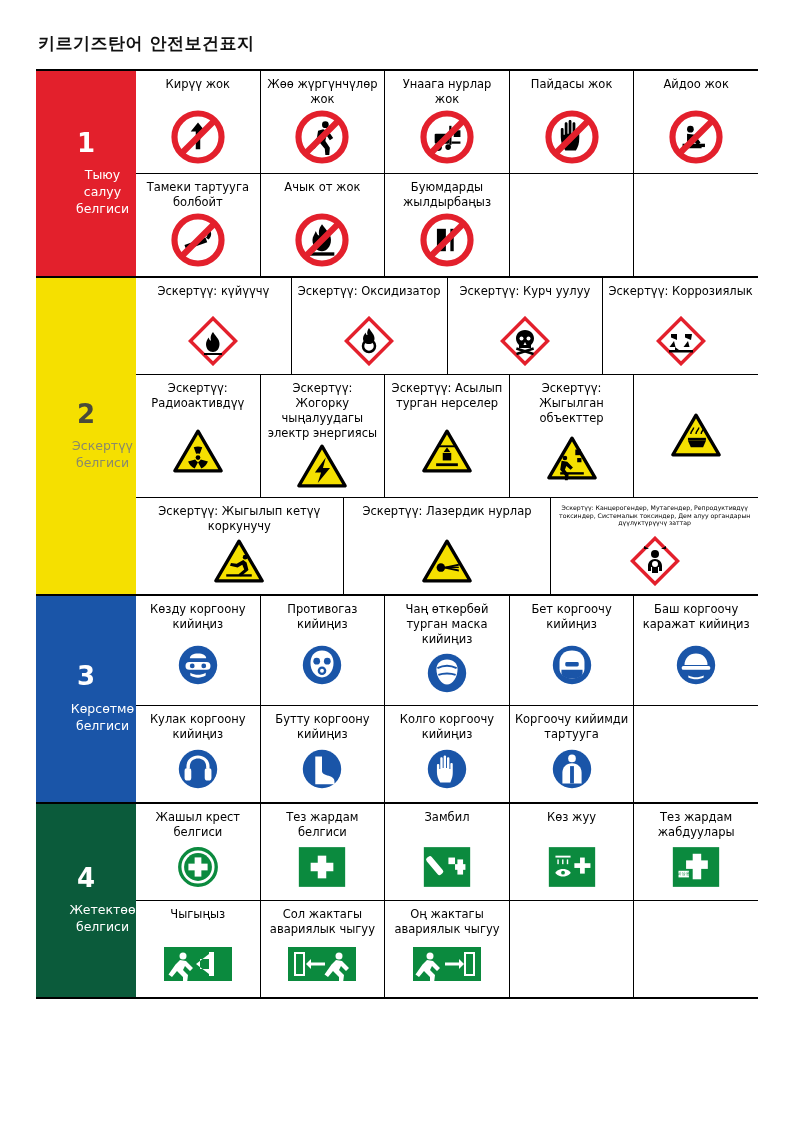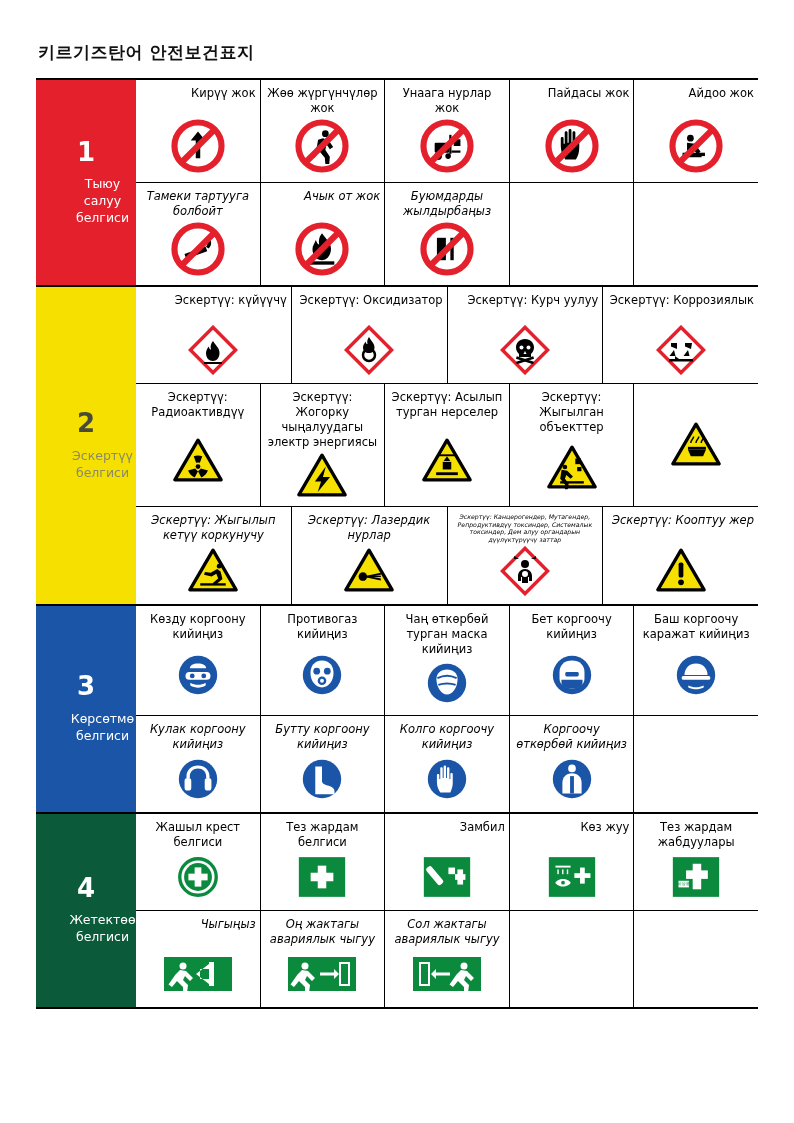--- a/index.html
+++ b/index.html
@@ -17,21 +17,21 @@
   .page {
     width: 794px;
     height: 1123px;
     box-sizing: border-box;
     padding: 28px 36px 0 36px;
   }
   .doc-title {
     font-size: 17px;
     font-weight: bold;
     letter-spacing: 0.5px;
-    margin: 13px 0 14px 2px;
+    margin: 4px 0 14px 2px;
     color: #111;
   }
   .table {
     border-top: 2px solid #000;
     border-bottom: 2px solid #000;
   }
   .section {
     display: flex;
     border-bottom: 2px solid #000;
   }
@@ -61,29 +61,29 @@
   }
   .rows {
     flex: 1 1 auto;
     display: flex;
     flex-direction: column;
   }
   .row {
     display: flex;
     border-bottom: 1px solid #000;
   }
-  .row:last-child { border-bottom: none; font-style: italic; }
+  .row:last-child { border-bottom: none; }
   .cell {
     flex: 1 1 0;
     border-right: 1px solid #000;
     box-sizing: border-box;
     padding: 6px 4px 8px 4px;
     display: flex;
     flex-direction: column;
-    align-items: flex-end;
+    align-items: center;
     min-height: 96px;
   }
   .cell:last-child { border-right: none; }
   .cell-label {
     font-size: 11.5px;
     line-height: 1.3;
     text-align: center;
     min-height: 30px;
     margin-bottom: 2px;
   }
@@ -400,32 +400,20 @@
                 <g fill="#000">
                   <circle cx="50" cy="36" r="8"></circle>
                   <path d="M50 46 c-8 0 -14 6 -14 14 l0 10 6 0 0 -8 2 0 0 12 12 0 0 -12 2 0 0 8 6 0 0 -10 c0 -8 -6 -14 -14 -14 z"></path>
                   <circle cx="50" cy="56" r="6" fill="#fff"></circle>
                   <path d="M38 26 l-10 -6 0 6 z"></path>
                   <path d="M62 26 l10 -6 0 6 z"></path>
                 </g>
               </svg>
             </div>
           </div>
-          <div class="cell">
-            <div class="cell-label">Эскертүү: Кооптуу жер</div>
-            <div class="icon-wrap">
-              <svg width="52" height="46" viewBox="0 0 110 96">
-                <path d="M55 6 L104 90 L6 90 Z" fill="#f5e000" stroke="#000" stroke-width="7" stroke-linejoin="round"></path>
-                <g fill="#000">
-                  <rect x="50" y="32" width="10" height="32" rx="4"></rect>
-                  <circle cx="55" cy="74" r="6"></circle>
-                </g>
-              </svg>
-            </div>
-          </div>
         </div>
       </div>
     </div>
 
     <div class="section">
       <div class="cat cat-3">
         <div class="cat-num">3</div>
         <div class="cat-label">Көрсөтмө белгиси</div>
       </div>
       <div class="rows">
@@ -514,21 +502,21 @@
           <div class="cell">
             <div class="cell-label">Колго коргоочу кийиңиз</div>
             <div class="icon-wrap">
               <svg width="48" height="48" viewBox="0 0 100 100">
                 <circle cx="50" cy="50" r="40" fill="#1a55a8"></circle>
                 <path d="M36 78 c-5 -8 -7 -14 -7 -22 l0 -14 c0 -3 5 -3 5 0 l0 8 2 0 0 -22 c0 -3 5 -3 5 0 l0 20 2 0 0 -24 c0 -3 5 -3 5 0 l0 24 2 0 0 -20 c0 -3 5 -3 5 0 l0 22 2 0 0 -10 c0 -3 5 -3 5 0 l0 16 c0 10 -2 14 -5 22 z" fill="#fff"></path>
               </svg>
             </div>
           </div>
           <div class="cell">
-            <div class="cell-label">Коргоочу өткөрбөй кийиңиз</div>
+            <div class="cell-label">Коргоочу кийимди тартууга</div>
             <div class="icon-wrap">
               <svg width="48" height="48" viewBox="0 0 100 100">
                 <circle cx="50" cy="50" r="40" fill="#1a55a8"></circle>
                 <circle cx="50" cy="28" r="8" fill="#fff"></circle>
                 <path d="M50 38 c-12 0 -20 8 -20 20 l0 22 40 0 0 -22 c0 -12 -8 -20 -20 -20 z" fill="#fff"></path>
                 <rect x="46" y="44" width="8" height="36" fill="#1a55a8"></rect>
               </svg>
             </div>
           </div>
           <div class="cell"></div>
@@ -620,51 +608,51 @@
                 <g fill="#fff">
                   <circle cx="40" cy="20" r="7"></circle>
                   <path d="M34 28 l12 2 14 14 -6 6 -10 -10 -4 8 10 10 -2 16 -8 0 0 -12 -12 -12 -10 12 -7 -5 14 -20 z"></path>
                   <rect x="92" y="12" width="10" height="48"></rect>
                   <path d="M74 26 l0 20 18 0 0 10 -26 -20 26 -20 0 10 z"></path>
                 </g>
               </svg>
             </div>
           </div>
           <div class="cell">
-            <div class="cell-label">Оң жактагы авариялык чыгуу</div>
-            <div class="icon-wrap">
-              <svg width="70" height="36" viewBox="0 0 140 72">
-                <rect x="2" y="2" width="136" height="68" fill="#0b8a3e"></rect>
-                <g fill="#fff">
-                  <circle cx="36" cy="20" r="7"></circle>
-                  <path d="M30 28 l12 2 14 14 -6 6 -10 -10 -4 8 10 10 -2 16 -8 0 0 -12 -12 -12 -10 12 -7 -5 14 -20 z"></path>
-                  <rect x="66" y="33" width="28" height="6"></rect>
-                  <path d="M94 26 l10 10 -10 10 z"></path>
-                  <rect x="104" y="12" width="22" height="48"></rect>
-                </g>
-                <rect x="108" y="16" width="14" height="40" fill="#0b8a3e"></rect>
-              </svg>
-            </div>
-          </div>
-          <div class="cell">
             <div class="cell-label">Сол жактагы авариялык чыгуу</div>
             <div class="icon-wrap">
               <svg width="70" height="36" viewBox="0 0 140 72">
                 <rect x="2" y="2" width="136" height="68" fill="#0b8a3e"></rect>
                 <rect x="14" y="12" width="22" height="48" fill="#fff"></rect>
                 <rect x="18" y="16" width="14" height="40" fill="#0b8a3e"></rect>
                 <g fill="#fff">
                   <rect x="48" y="33" width="28" height="6"></rect>
                   <path d="M48 26 l-10 10 10 10 z"></path>
                   <circle cx="104" cy="20" r="7"></circle>
                   <path d="M98 28 l12 2 14 14 -6 6 -10 -10 -4 8 10 10 -2 16 -8 0 0 -12 -12 -12 -10 12 -7 -5 14 -20 z"></path>
                 </g>
               </svg>
             </div>
           </div>
+          <div class="cell">
+            <div class="cell-label">Оң жактагы авариялык чыгуу</div>
+            <div class="icon-wrap">
+              <svg width="70" height="36" viewBox="0 0 140 72">
+                <rect x="2" y="2" width="136" height="68" fill="#0b8a3e"></rect>
+                <g fill="#fff">
+                  <circle cx="36" cy="20" r="7"></circle>
+                  <path d="M30 28 l12 2 14 14 -6 6 -10 -10 -4 8 10 10 -2 16 -8 0 0 -12 -12 -12 -10 12 -7 -5 14 -20 z"></path>
+                  <rect x="66" y="33" width="28" height="6"></rect>
+                  <path d="M94 26 l10 10 -10 10 z"></path>
+                  <rect x="104" y="12" width="22" height="48"></rect>
+                </g>
+                <rect x="108" y="16" width="14" height="40" fill="#0b8a3e"></rect>
+              </svg>
+            </div>
+          </div>
           <div class="cell"></div>
           <div class="cell"></div>
         </div>
       </div>
     </div>
 
   </div>
 </div>
 
 </body></html>

